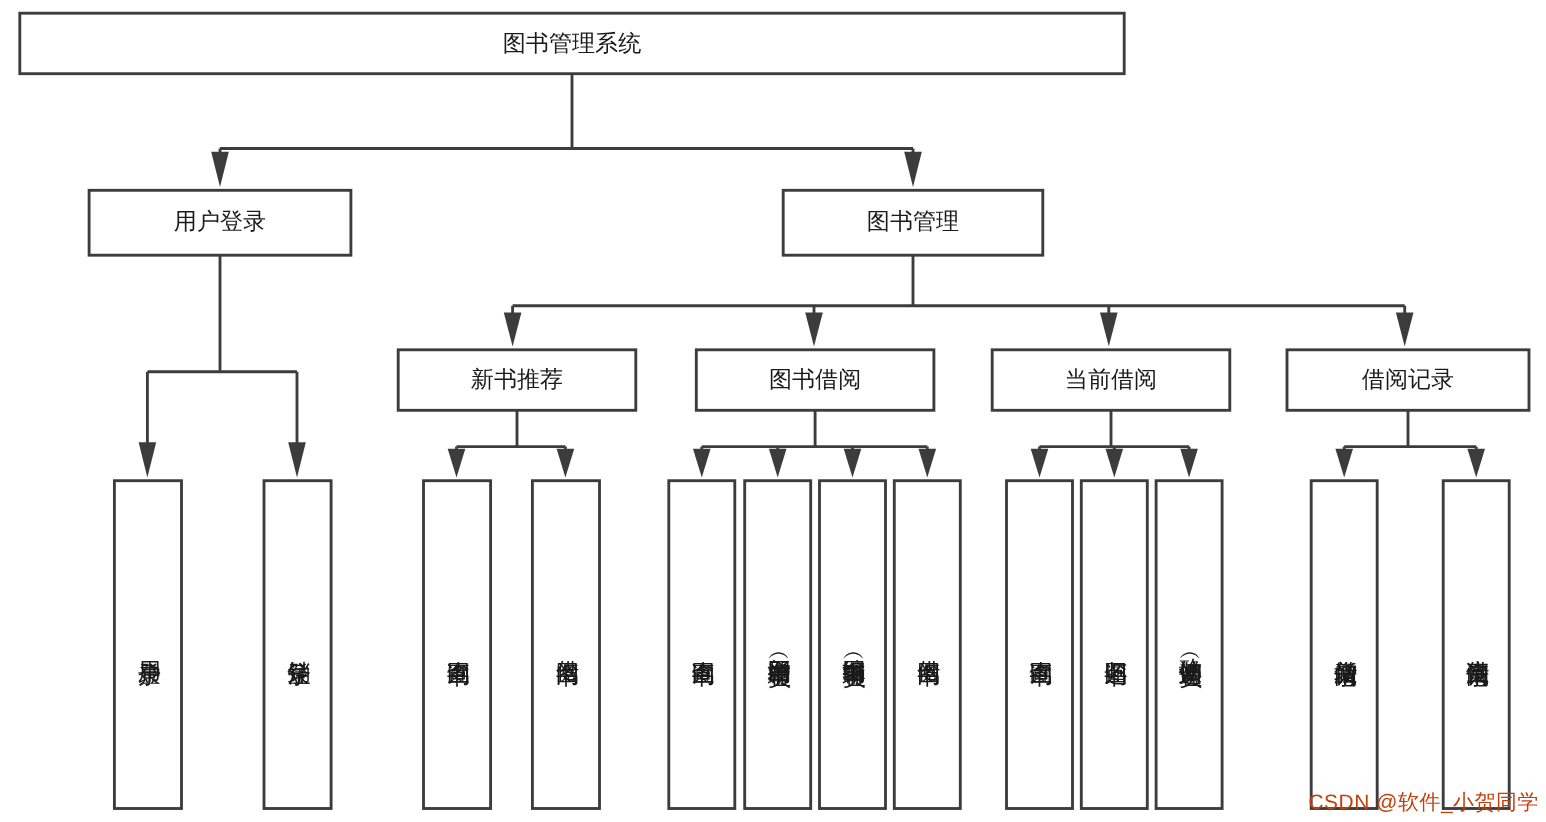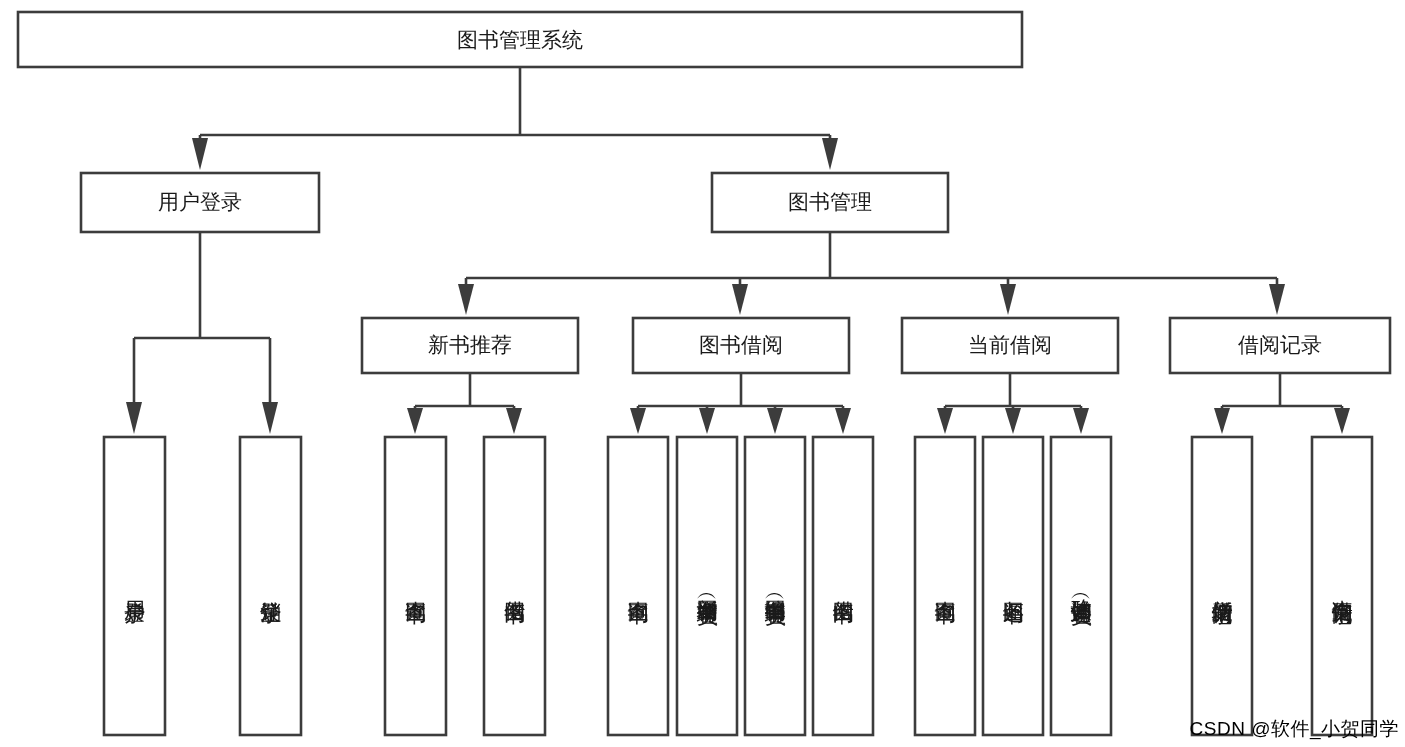--- a/index.html
+++ b/index.html
@@ -62,21 +62,21 @@
     align-items: center;
     justify-content: center;
     pointer-events: none;
   }
   .watermark {
     position: absolute;
     right: 6px;
     bottom: 5px;
     font-family: "Liberation Sans", "DejaVu Sans", sans-serif;
     font-size: 19px;
-    color: #000000;
+    color: #c2410c;
     letter-spacing: 0.5px;
     white-space: nowrap;
   }
 </style>
 </head>
 <body>
 
 <div id="diagram-root">
 
   <svg id="flow" viewBox="0 0 1405 747" xmlns="http://www.w3.org/2000/svg">

